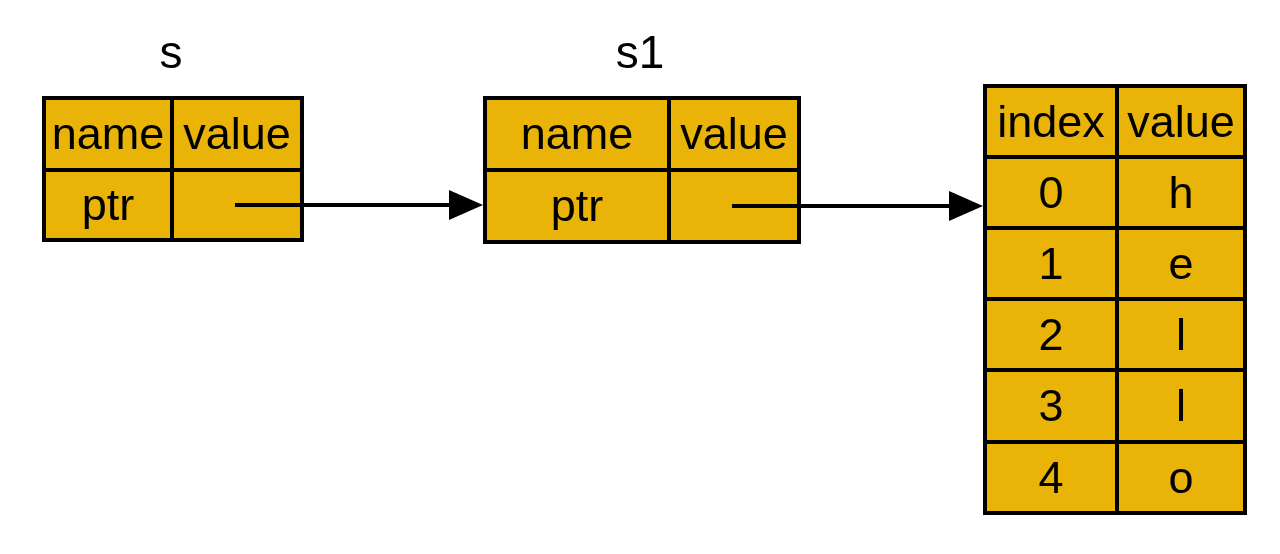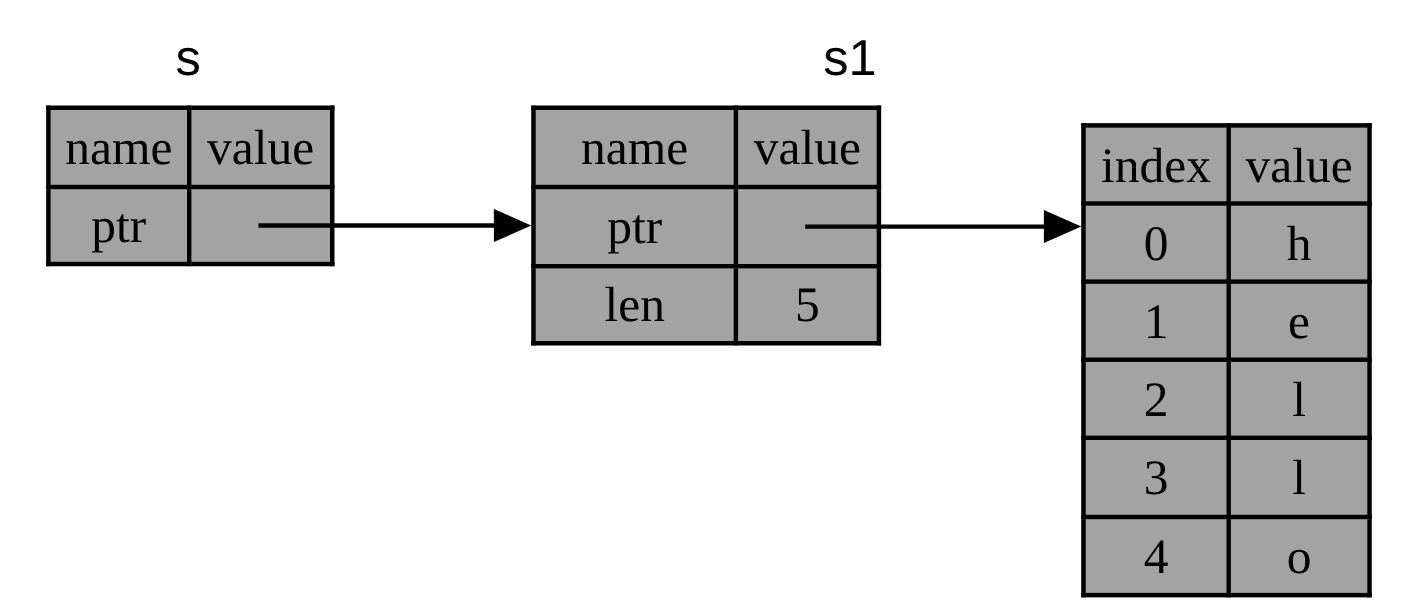--- a/index.html
+++ b/index.html
@@ -16,22 +16,21 @@
     position: absolute;
     text-align: center;
     font-size: 46px;
     line-height: 50px;
     color: #000000;
   }
   table.mem {
     position: absolute;
     border-collapse: collapse;
     table-layout: fixed;
-    background: #a3a3a3;
-    font-family: Liberation Serif, serif;
+    background: #eab308;
   }
   table.mem td {
     border: 4px solid #000000;
     text-align: center;
     vertical-align: middle;
     font-size: 45px;
     padding: 0;
     overflow: hidden;
     white-space: nowrap;
   }
@@ -43,21 +42,21 @@
     pointer-events: none;
   }
 </style>
 </head>
 <body>
 
 <div class="canvas">
 
   <div class="var-title" style="left:42px; top:27px; width:258px;">s</div>
 
-  <div class="var-title" style="left:483px; top:27px; width:314px;text-align:right;">s1</div>
+  <div class="var-title" style="left:483px; top:27px; width:314px;">s1</div>
 
   <table class="mem" style="left:42px; top:96px;">
     <colgroup>
         <col style="width:128px">
         <col style="width:130px">
       </colgroup>
     <tbody>
       <tr style="height:72px">
         <td>name</td>
         <td>value</td>
@@ -76,28 +75,24 @@
       </colgroup>
     <tbody>
       <tr style="height:72px">
         <td>name</td>
         <td>value</td>
       </tr>
       <tr style="height:72px">
         <td>ptr</td>
         <td></td>
       </tr>
-      <tr style="height:70px">
-        <td>len</td>
-        <td>5</td>
-      </tr>
     </tbody>
   </table>
 
-  <table class="mem" style="left:983px; top:112px;">
+  <table class="mem" style="left:983px; top:84px;">
     <colgroup>
         <col style="width:132px">
         <col style="width:128px">
       </colgroup>
     <tbody>
       <tr style="height:71px">
         <td>index</td>
         <td>value</td>
       </tr>
       <tr style="height:71px">

